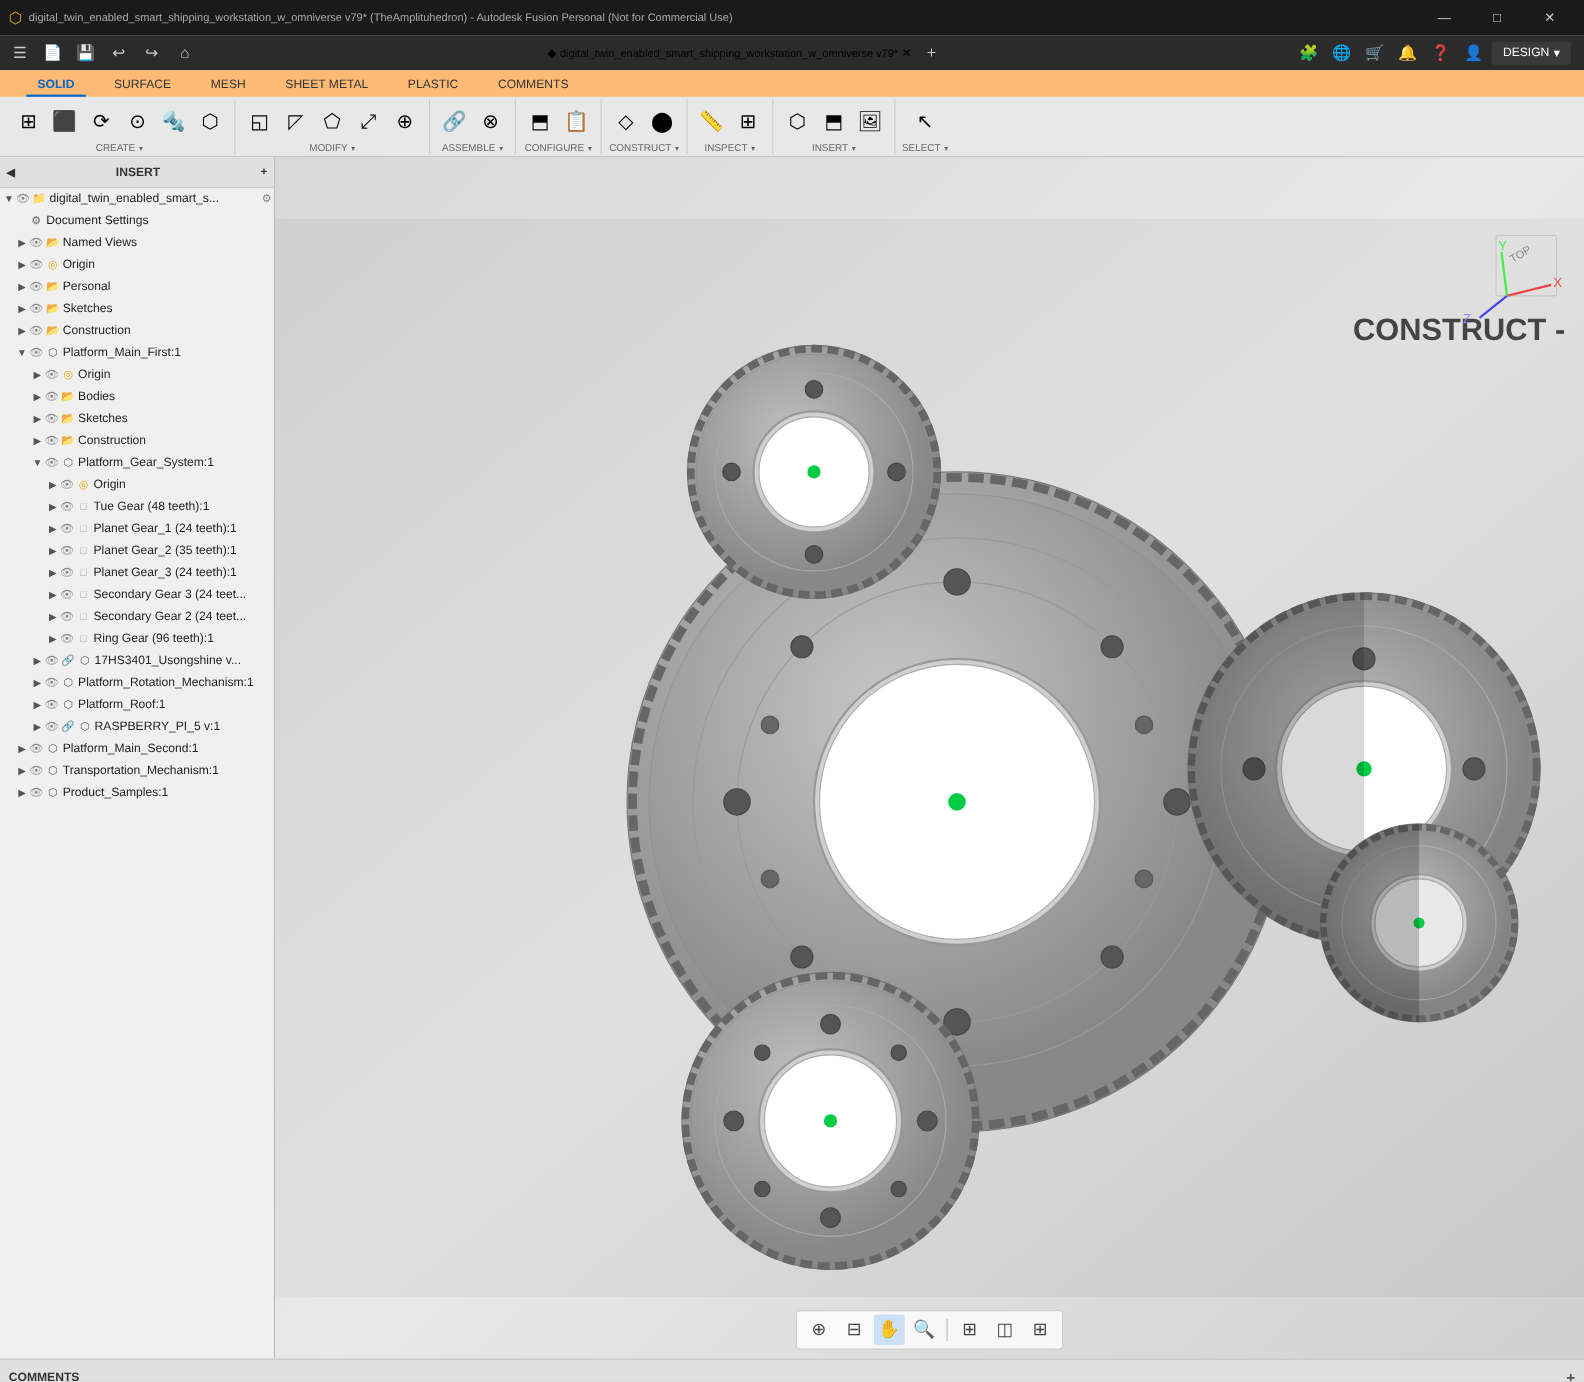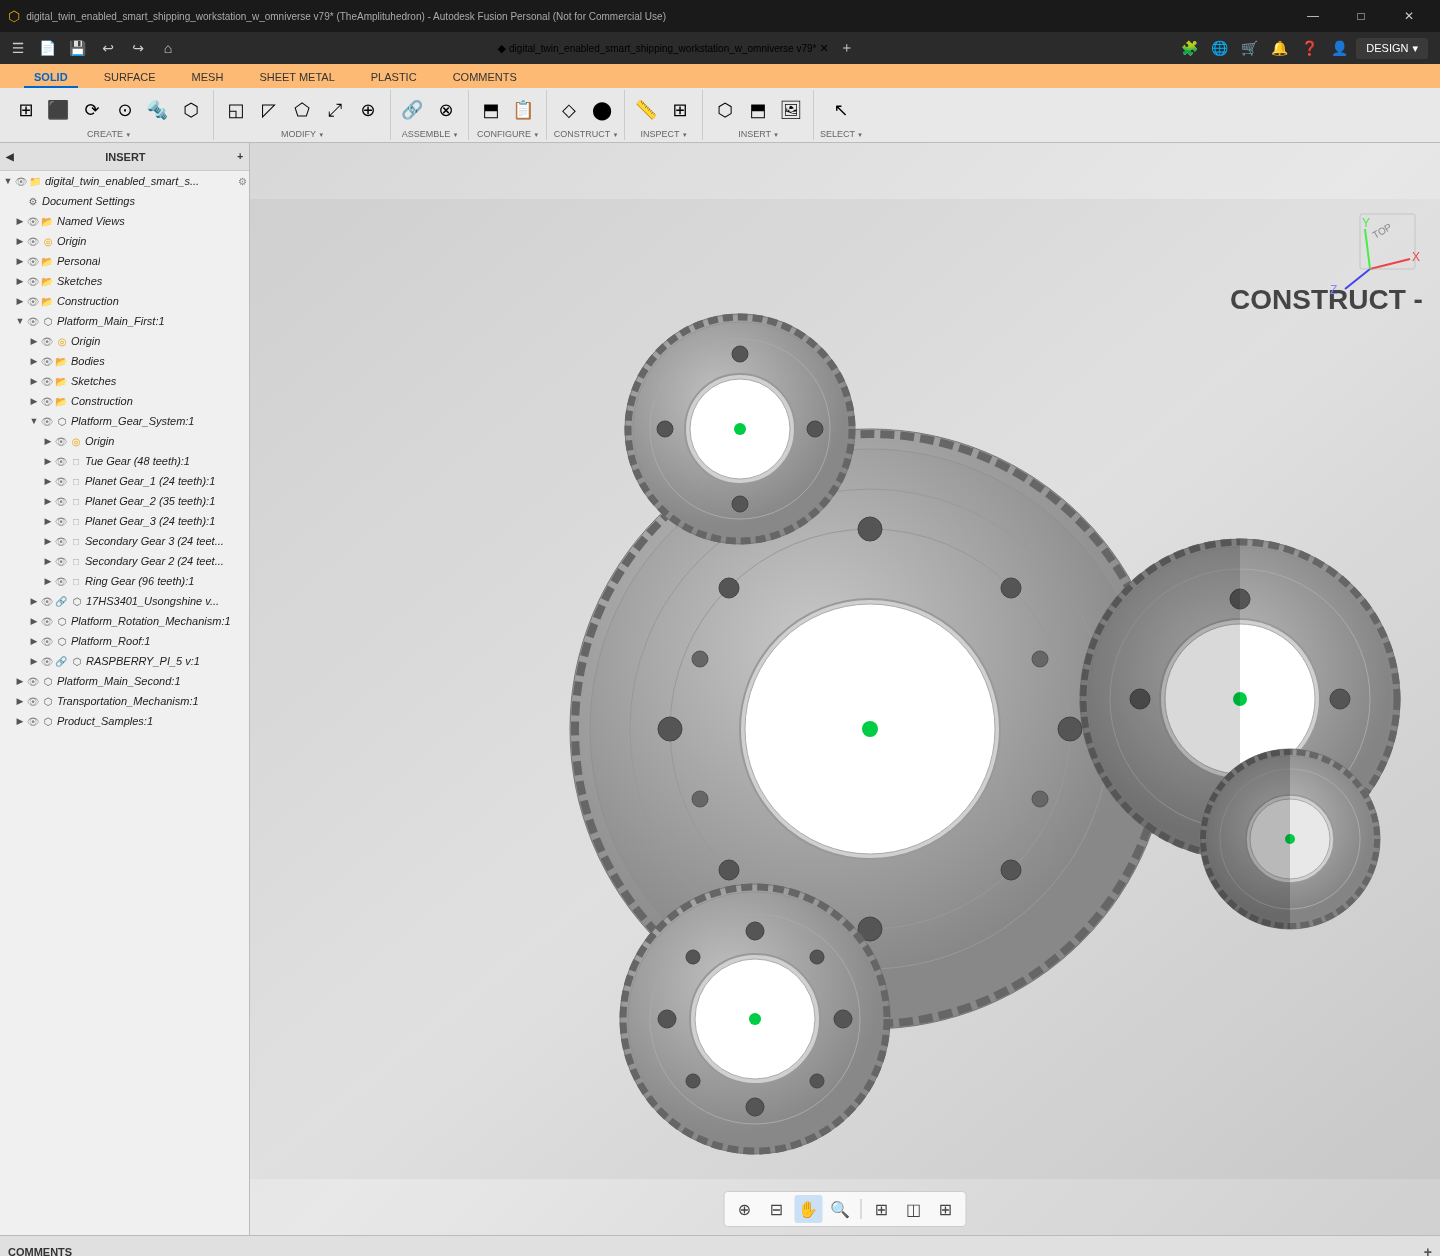--- a/index.html
+++ b/index.html
@@ -112,21 +112,21 @@
       width: 12px; min-width: 12px;
       font-size: 9px;
       color: #555;
       text-align: center;
     }
     .tree-icons {
       display: flex; align-items: center; gap: 1px; margin-right: 2px;
     }
     .tree-icon { font-size: 10px; color: #666; width: 14px; text-align: center; }
     .tree-folder { color: #e8a000; }
-    .tree-label { font-size: 11px; color: #222; overflow: hidden; text-overflow: ellipsis; font-style: italic; }
+    .tree-label { font-size: 11px; color: #222; overflow: hidden; text-overflow: ellipsis; }
     .indent-1 { padding-left: 14px; }
     .indent-2 { padding-left: 28px; }
     .indent-3 { padding-left: 42px; }
 
     
     #viewport {
       flex: 1;
       position: relative;
       overflow: hidden;
       background: linear-gradient(135deg, #d8d8d8 0%, #e8e8e8 50%, #d0d0d0 100%);

